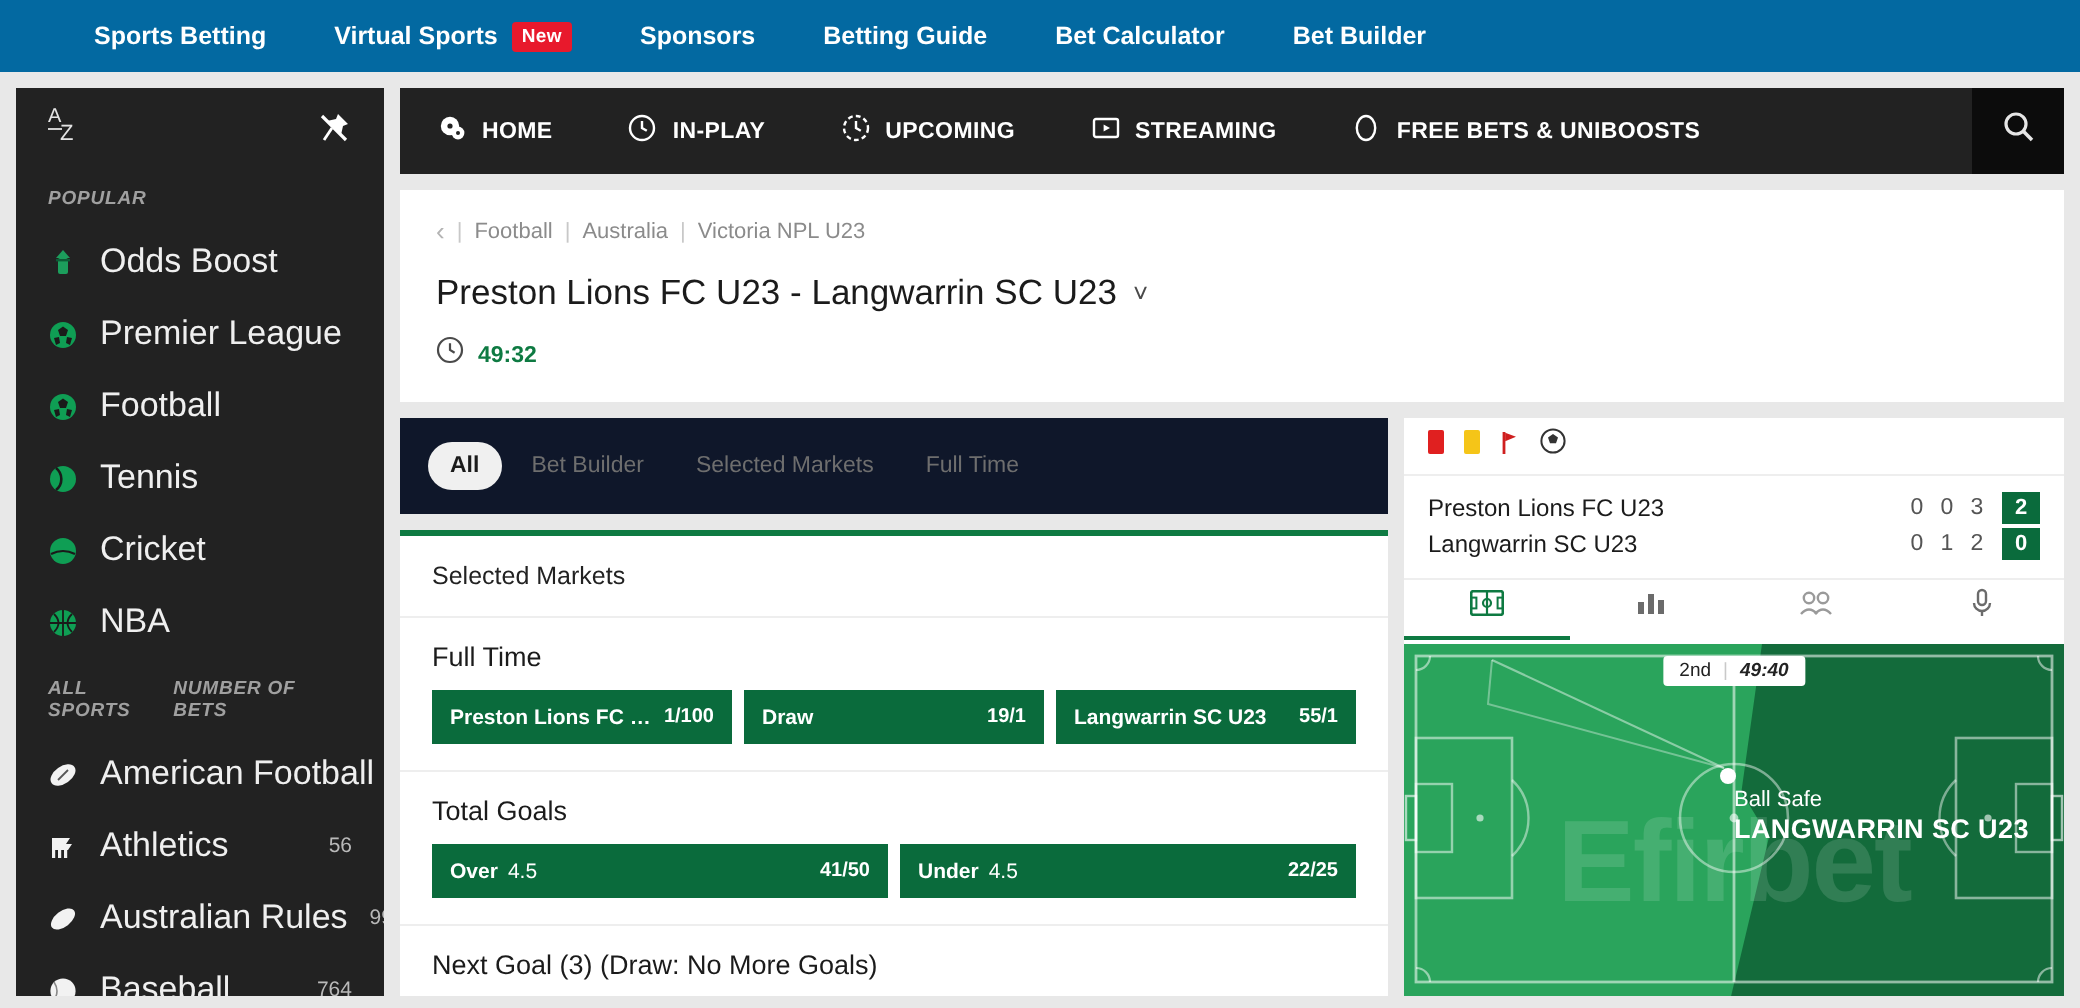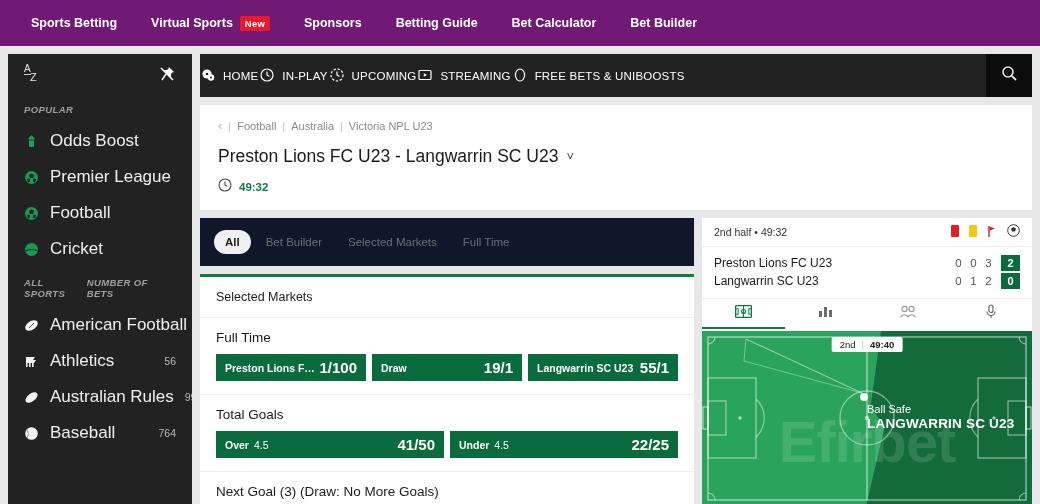--- a/index.html
+++ b/index.html
@@ -5,23 +5,23 @@
   * { box-sizing: border-box; margin: 0; padding: 0; }
   html, body {
     width: 1040px; height: 504px;
     background: #e8e8e8;
     font-family: "Liberation Sans", sans-serif;
     overflow: hidden;
   }
 
   
   .topbar {
-    height: 46px; background: #701a75;
+    height: 36px; background: #0369a1;
     display: flex; align-items: center;
-    padding-left: 14px; gap: 0;
+    padding-left: 30px; gap: 0;
   }
   .topbar-item {
     color: #ffffff; font-size: 12.5px; font-weight: 700;
     padding: 0 17px; display: flex; align-items: center; gap: 7px;
     cursor: pointer; height: 34px; white-space: nowrap;
   }
   .new-badge {
     background: #e8192c; color: #fff; font-size: 9.5px; font-weight: 700;
     padding: 2px 5px 2px 5px; border-radius: 2px; letter-spacing: .2px;
   }
@@ -59,22 +59,22 @@
   .sicon { width: 15px; height: 15px; flex: none; position: relative; }
 
   
   .main { flex: 1; display: flex; flex-direction: column; gap: 8px; min-width: 0; }
 
   .navbar {
     height: 43px; background: #222222; display: flex; align-items: center;
   }
   .nav-item {
     display: flex; align-items: center; gap: 8px;
-    color: #ffffff; font-size: 11.5px; font-weight: 400;
-    padding: 0 1px; height: 43px; cursor: pointer; letter-spacing: .2px;
+    color: #ffffff; font-size: 11.5px; font-weight: 700;
+    padding: 0 19px; height: 43px; cursor: pointer; letter-spacing: .2px;
     white-space: nowrap;
   }
   .nav-spacer { flex: 1; }
   .nav-search {
     width: 46px; height: 43px; background: #0c0c0c;
     display: flex; align-items: center; justify-content: center; cursor: pointer;
   }
 
   .content { flex: 1; display: flex; flex-direction: column; gap: 8px; min-height: 0; }
 
@@ -112,21 +112,21 @@
   .mk-block { padding: 12px 16px 13px 16px; border-bottom: 1px solid #eee; }
   .mk-title { font-size: 13.5px; color: #1b1b1b; margin-bottom: 9px; }
   .mk-row { display: flex; gap: 6px; }
   .odd {
     background: #0a6b3c; color: #fff; height: 27px; flex: 1;
     display: flex; align-items: center; justify-content: space-between;
     padding: 0 9px; cursor: pointer; min-width: 0;
   }
   .odd-name { font-size: 10.5px; font-weight: 700; overflow: hidden; text-overflow: ellipsis; white-space: nowrap; }
   .odd-name .ln { font-weight: 400; margin-left: 5px; }
-  .odd-val { font-size: 15px; font-weight: 700; margin-left: 4px; white-space: nowrap; }
+  .odd-val { font-size: 10px; font-weight: 700; margin-left: 4px; white-space: nowrap; }
 
   
   .sb-card { background: #fff; }
   .sb-top {
     height: 29px; display: flex; align-items: center; padding: 0 12px;
     border-bottom: 1px solid #eeeeee;
   }
   .sb-period { font-size: 10.5px; color: #333; flex: 1; }
   .sb-icons { display: flex; align-items: center; gap: 10px; }
   .sb-teams { padding: 7px 12px 8px 12px; border-bottom: 1px solid #eeeeee; }
@@ -160,21 +160,21 @@
     position: absolute; left: 50%; top: 62%; transform: translate(-50%,-50%);
     font-size: 58px; font-weight: 700; color: rgba(255,255,255,.13);
     letter-spacing: -1px; white-space: nowrap; pointer-events: none;
   }
   .pitch-badge {
     position: absolute; top: 6px; left: 50%; transform: translateX(-50%);
     background: #ffffff; border-radius: 2px; padding: 2px 8px;
     font-size: 9.5px; color: #222; display: flex; gap: 6px; align-items: center;
   }
   .pitch-badge .sep { color: #c9c9c9; }
-  .pitch-badge .t { font-weight: 700; }
+  .pitch-badge .t { font-weight: 700; font-style: italic; }
   .ball-dot {
     position: absolute; left: 158px; top: 62px; width: 8px; height: 8px;
     background: #fff; border-radius: 50%;
   }
   .ball-info { position: absolute; left: 165px; top: 72px; }
   .ball-safe { font-size: 11px; color: #ffffff; }
   .ball-team { font-size: 13.5px; color: #fff; font-weight: 700; letter-spacing: .2px; margin-top: 1px; }
 </style>
 </head>
 <body>
@@ -251,31 +251,49 @@
         <svg width="15" height="15" viewBox="0 0 15 15">
           <circle cx="7.5" cy="7.5" r="6.5" fill="#0f9e54"></circle>
           <path d="M7.5 3.2 L10 5 L9 8 H6 L5 5 Z" fill="#1a1a1a"></path>
           <path d="M3 9 L5.5 8.5 L6 11.5 L4 12.5 Z" fill="#1a1a1a"></path>
           <path d="M12 9 L9.5 8.5 L9 11.5 L11 12.5 Z" fill="#1a1a1a"></path>
         </svg>
       </span>
       <span class="sb-item-label">Football</span>
     </div>
 
+    <div class="sb-item">
+      <span class="sicon">
+        <svg width="15" height="15" viewBox="0 0 15 15">
+          <circle cx="7.5" cy="7.5" r="6.5" fill="#0f9e54"></circle>
+          <path d="M4 2 A7 7 0 0 1 4 13" fill="none" stroke="#1a1a1a" stroke-width="1.3"></path>
+        </svg>
+      </span>
+      <span class="sb-item-label">Tennis</span>
+    </div>
 
     <div class="sb-item">
       <span class="sicon">
         <svg width="15" height="15" viewBox="0 0 15 15">
           <circle cx="7.5" cy="7.5" r="6.5" fill="#0f9e54"></circle>
           <path d="M1.5 9 Q7.5 6 13.5 9" fill="none" stroke="#1a1a1a" stroke-width="1.1"></path>
         </svg>
       </span>
       <span class="sb-item-label">Cricket</span>
     </div>
 
+    <div class="sb-item">
+      <span class="sicon">
+        <svg width="15" height="15" viewBox="0 0 15 15">
+          <circle cx="7.5" cy="7.5" r="6.5" fill="#0f9e54"></circle>
+          <path d="M1 7.5 H14 M7.5 1 V14 M3 3 Q7.5 7.5 3 12 M12 3 Q7.5 7.5 12 12" fill="none" stroke="#1a1a1a" stroke-width=".9"></path>
+        </svg>
+      </span>
+      <span class="sb-item-label">NBA</span>
+    </div>
 
     <div class="sb-label">
       <span>ALL SPORTS</span>
       <span>NUMBER OF BETS</span>
     </div>
 
     <div class="sb-item">
       <span class="sicon">
         <svg width="15" height="15" viewBox="0 0 15 15">
           <ellipse cx="7.5" cy="7.5" rx="7" ry="4.3" transform="rotate(-35 7.5 7.5)" fill="#f2f2f2"></ellipse>
@@ -460,21 +478,20 @@
             <div class="mk-block">
               <div class="mk-title">Next Goal (3) (Draw: No More Goals)</div>
 
             </div>
           </div>
         </div>
 
         <div class="right-col">
           <div class="sb-card">
             <div class="sb-top">
-              <span class="sb-period">2nd half • 49:32</span>
               <span class="sb-icons">
                 <span><svg width="8" height="12" viewBox="0 0 8 12">
                       <rect width="8" height="12" rx="1" fill="#e02020"></rect>
                     </svg></span>
                 <span><svg width="8" height="12" viewBox="0 0 8 12">
                       <rect width="8" height="12" rx="1" fill="#f5c518"></rect>
                     </svg></span>
                 <span><svg width="10" height="12" viewBox="0 0 10 12">
                       <line x1="2" y1="1" x2="2" y2="12" stroke="#cf1f1f" stroke-width="1.4"></line>
                       <path d="M2.6 1.4 L8 3.4 L2.6 5.6 Z" fill="#cf1f1f"></path>

